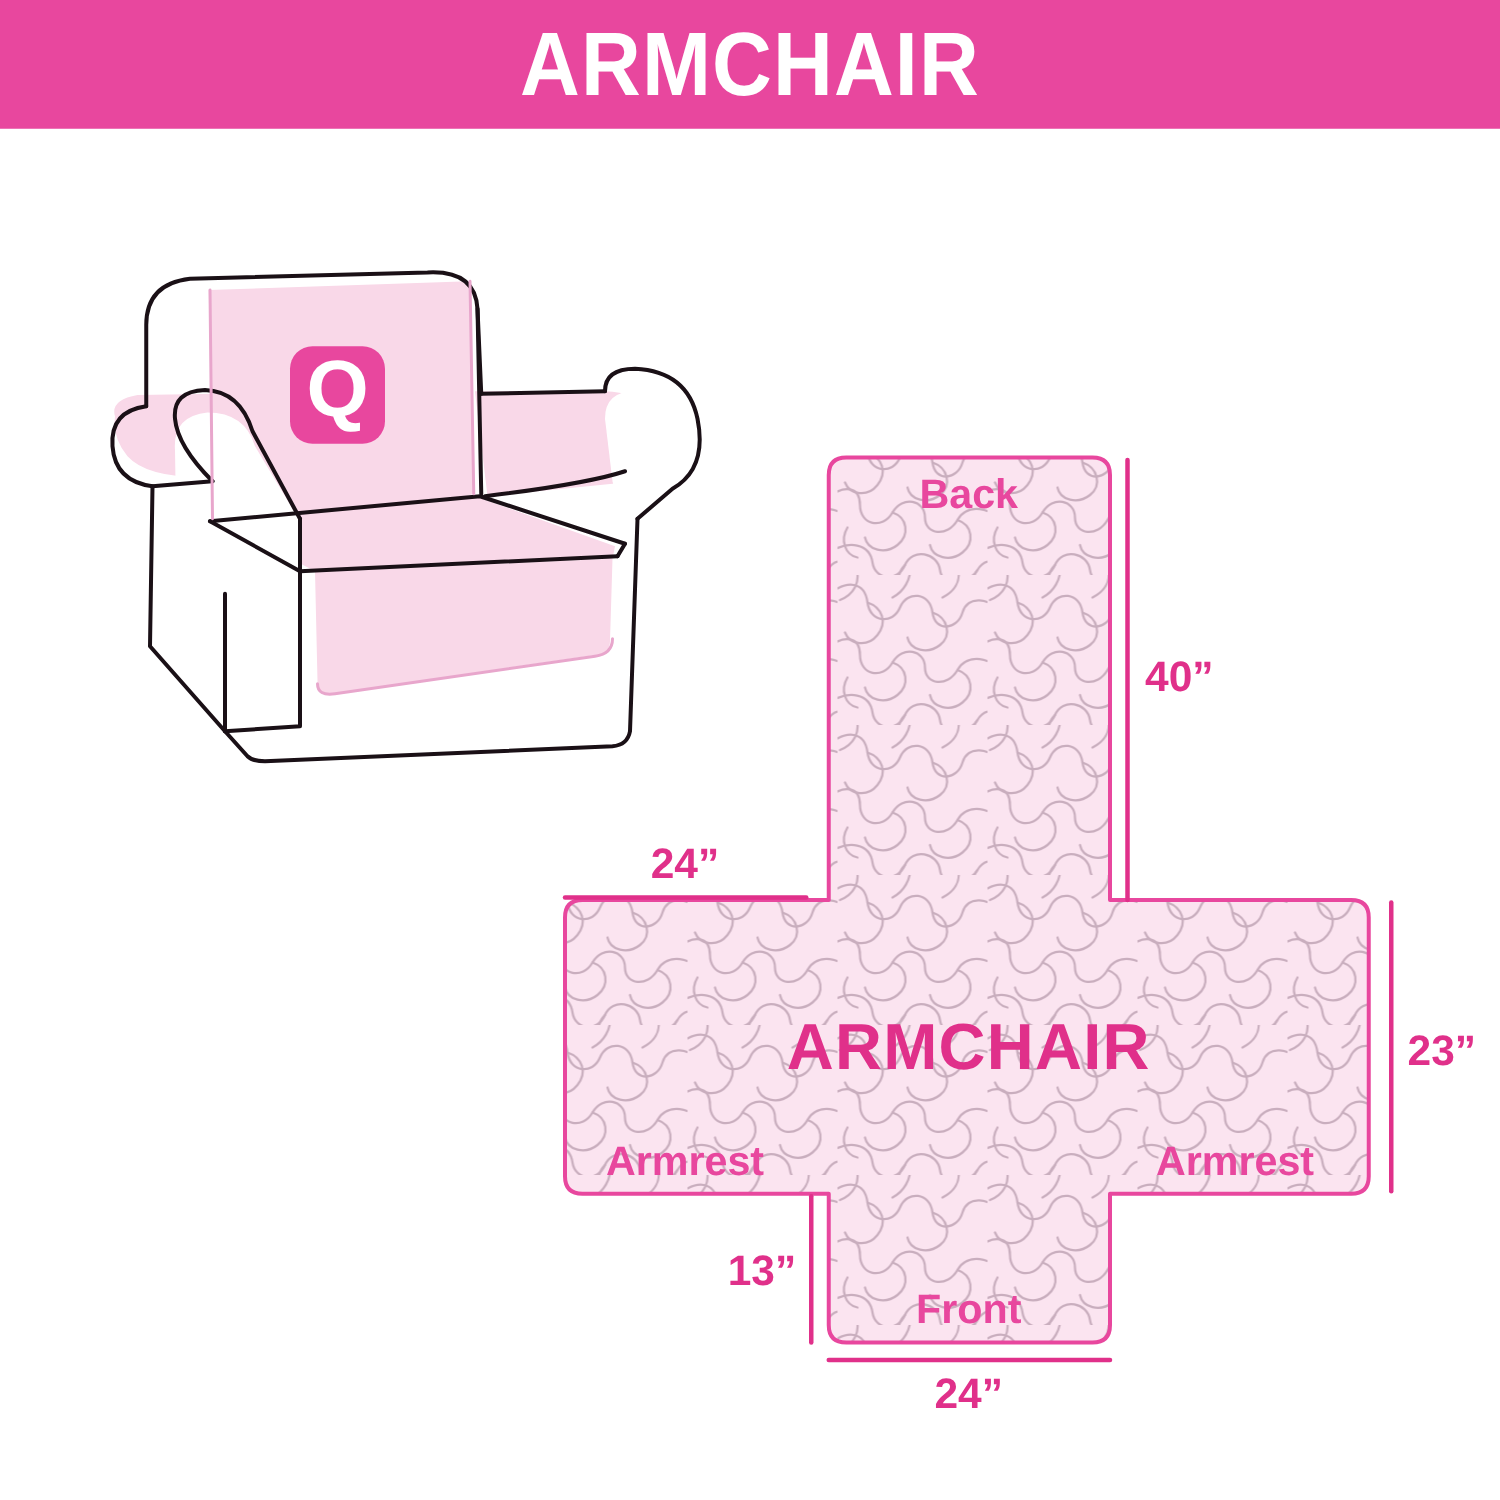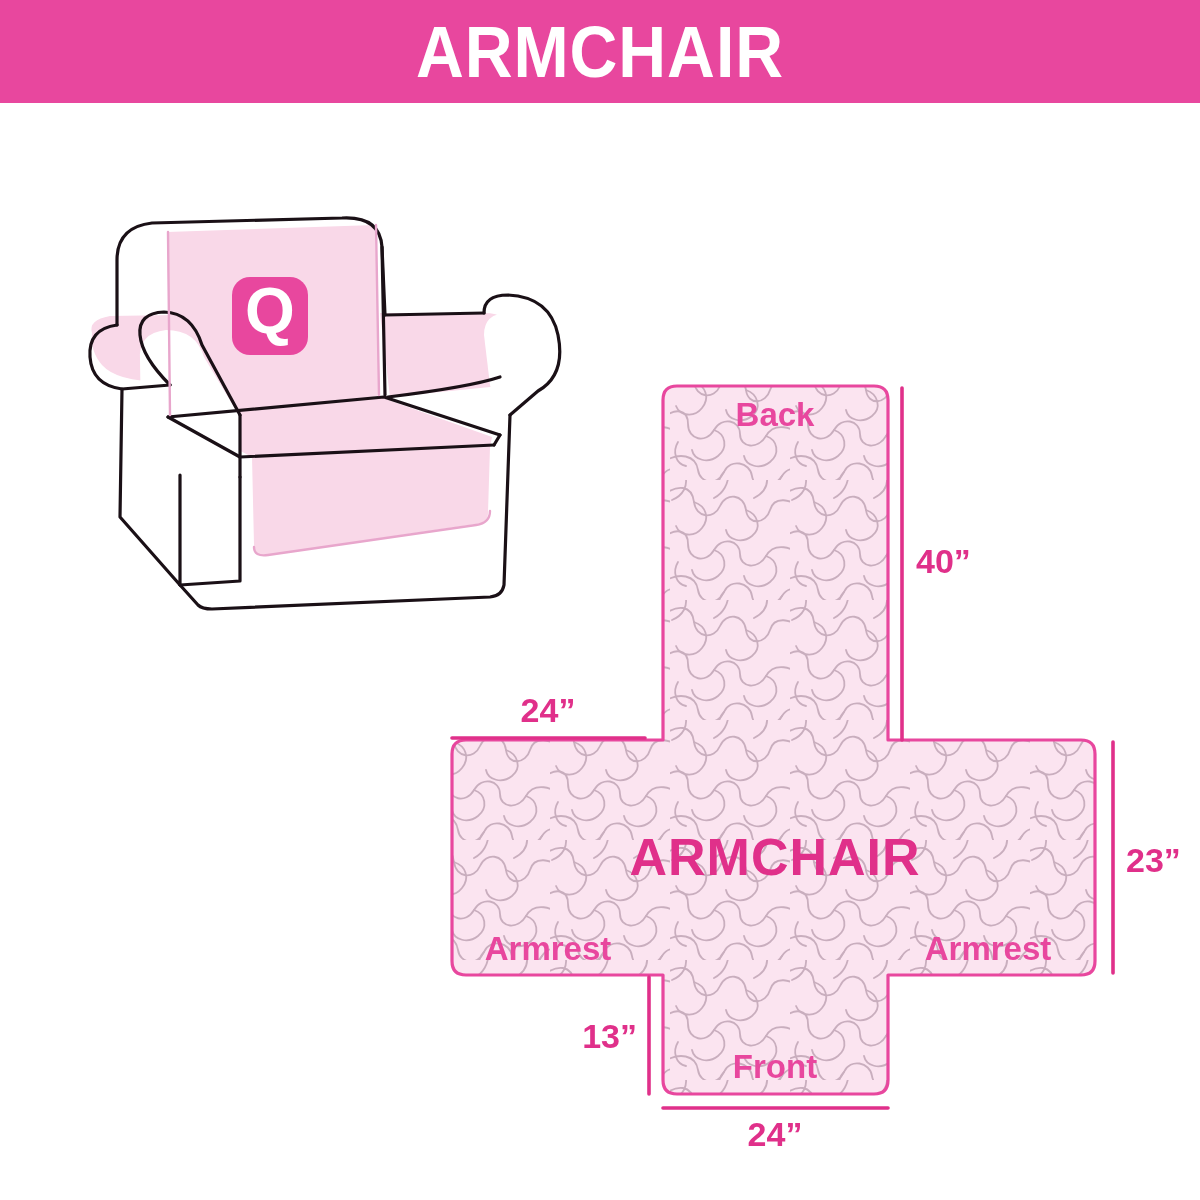--- a/index.html
+++ b/index.html
@@ -44,21 +44,21 @@
     top: 185px;
     width: 510px;
     height: 450px;
   }
   #chair-illustration svg { display: block; }
 
   
   #cover-diagram {
     position: absolute;
     left: 430px;
-    top: 360px;
+    top: 340px;
     width: 760px;
     height: 800px;
   }
   #cover-diagram svg { display: block; }
 
   .dim-label {
     fill: #E0308A;
     font-family: "Liberation Sans", sans-serif;
     font-size: 34px;
     font-weight: bold;

